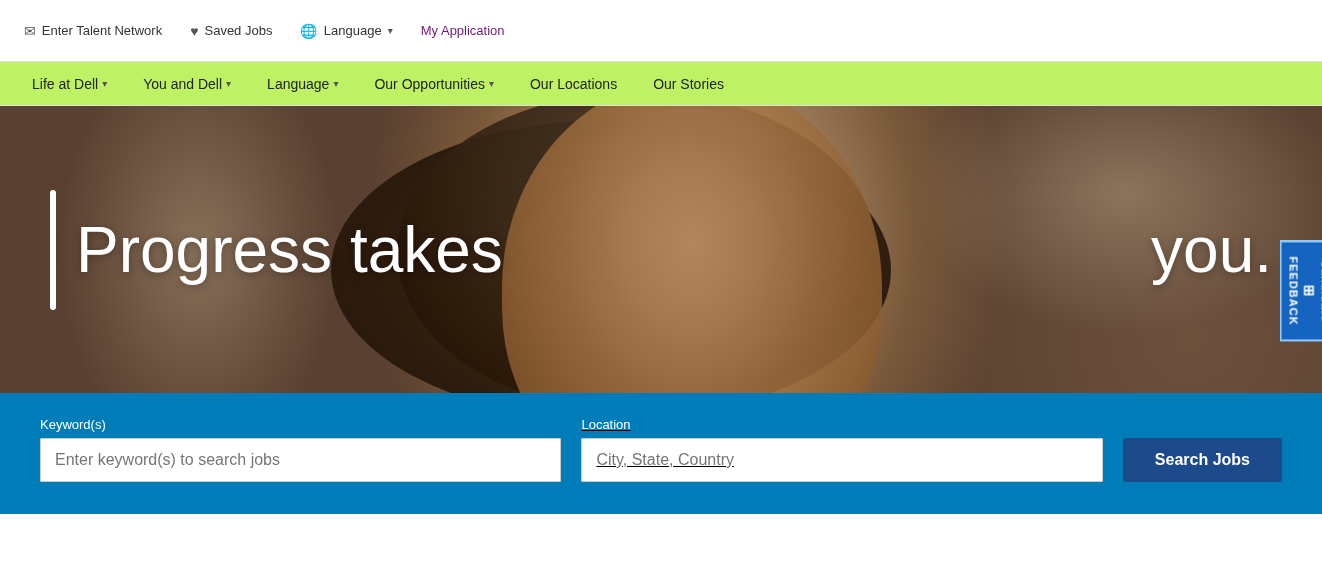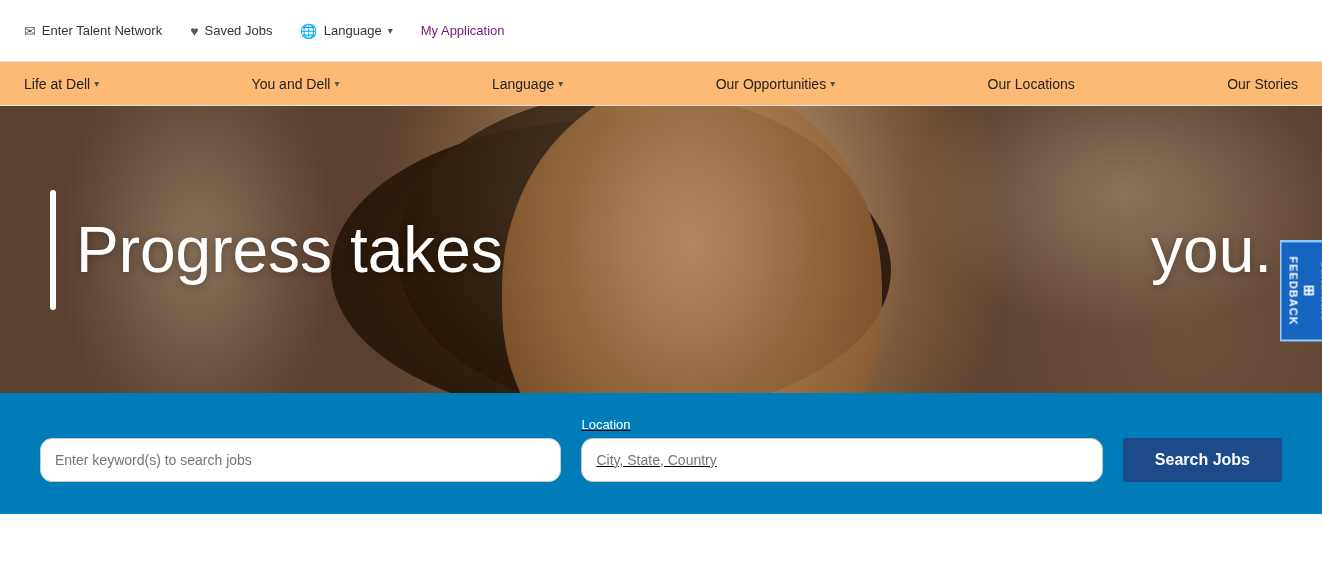--- a/index.html
+++ b/index.html
@@ -36,26 +36,25 @@
     .my-application {
       font-size: 13px;
       color: #701a75;
       cursor: pointer;
     }
 
     
     .main-nav {
       display: flex;
       align-items: center;
-      padding: 0 24px;
+      padding: 0 32px;
       height: 44px;
-      background: #fdba74;
+      background: #bef264;
       border-bottom: 1px solid #e0e0e0;
       gap: 36px;
-      justify-content: space-between;
     }
     .nav-item {
       display: flex;
       align-items: center;
       gap: 4px;
       font-size: 14px;
       color: #222;
       cursor: pointer;
       height: 100%;
       border-bottom: 3px solid transparent;
@@ -239,22 +238,22 @@
     .search-label {
       font-size: 13px;
       color: #fff;
       font-weight: 400;
     }
     .search-input {
       width: 100%;
       height: 44px;
       padding: 0 14px;
       border: 1px solid #ccc;
-      border-radius: 12px;
-      font-size: 14px;
+      border-radius: 1px;
+      font-size: 16px;
       color: #999;
       outline: none;
       background: #fff;
     }
     .search-btn {
       height: 44px;
       padding: 0 32px;
       background: #1C4A8A;
       color: #fff;
       font-size: 16px;
@@ -344,20 +343,21 @@
 
 <div class="feedback-tab">
   <span>Candidate</span>
   <span class="feedback-icon">⊞</span>
   <span>FEEDBACK</span>
 </div>
 
 <section class="search-section">
   <div class="search-fields">
     <div class="search-field-group keywords">
+      <label class="search-label">Keyword(s)</label>
       <input class="search-input" type="text" placeholder="Enter keyword(s) to search jobs" style="">
     </div>
     <div class="search-field-group location">
       <label class="search-label">Location</label>
       <input class="search-input" type="text" placeholder="City, State, Country" style="">
     </div>
     <button class="search-btn">Search Jobs</button>
   </div>
 </section>
 

